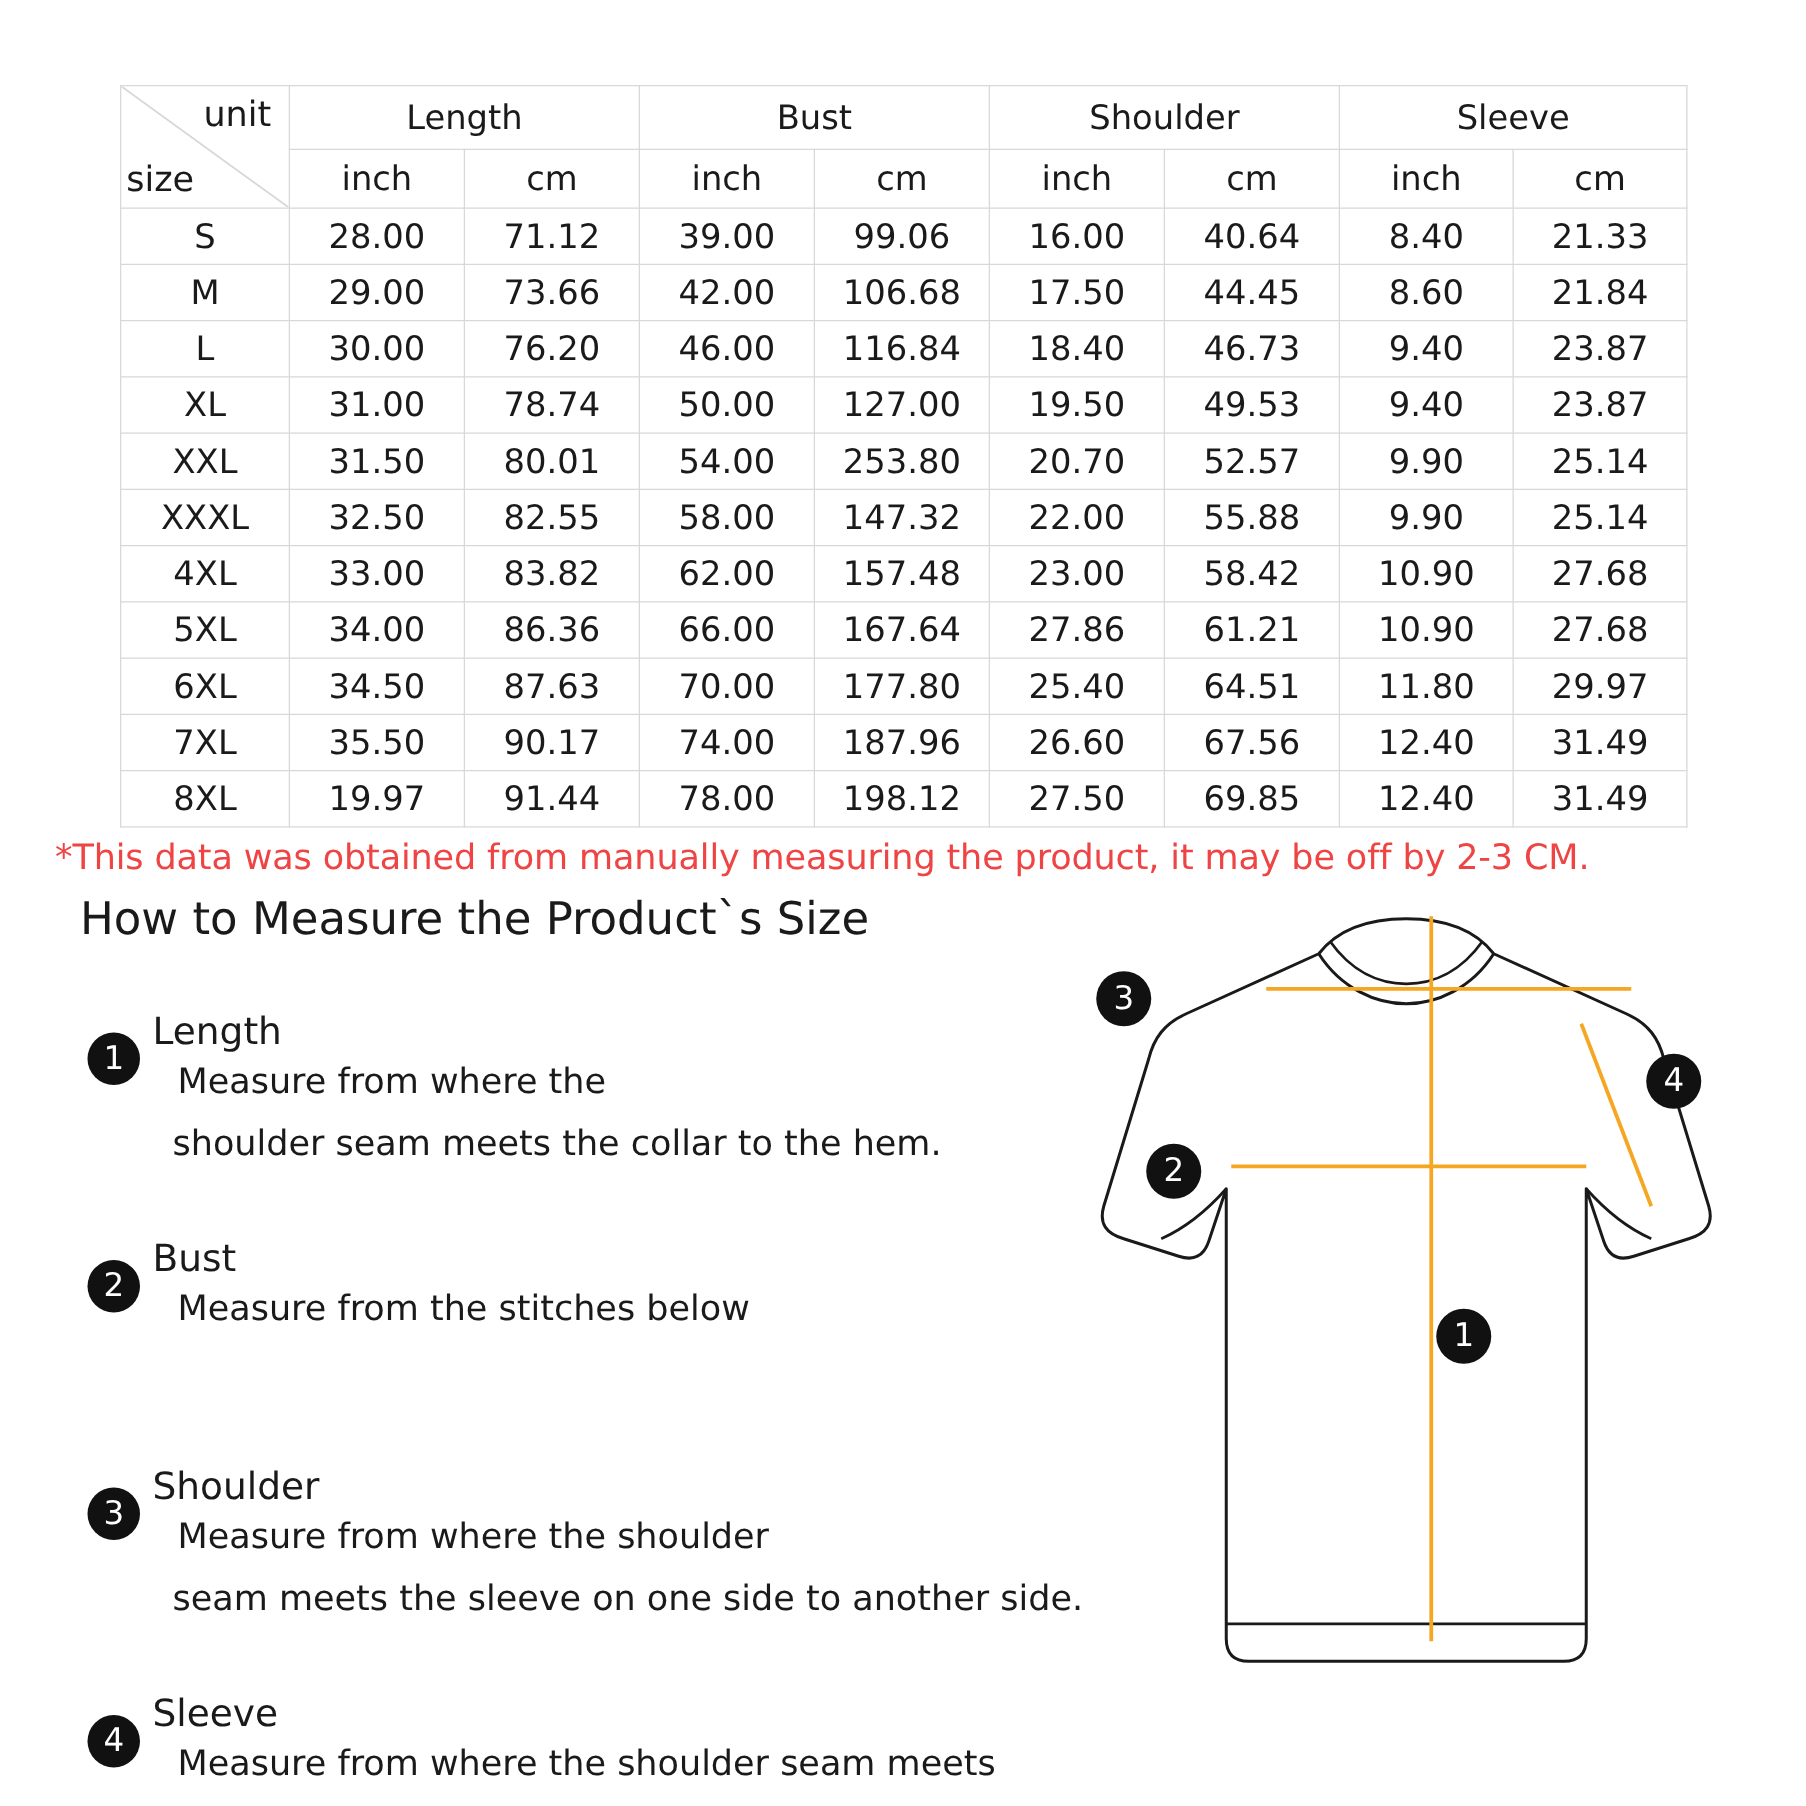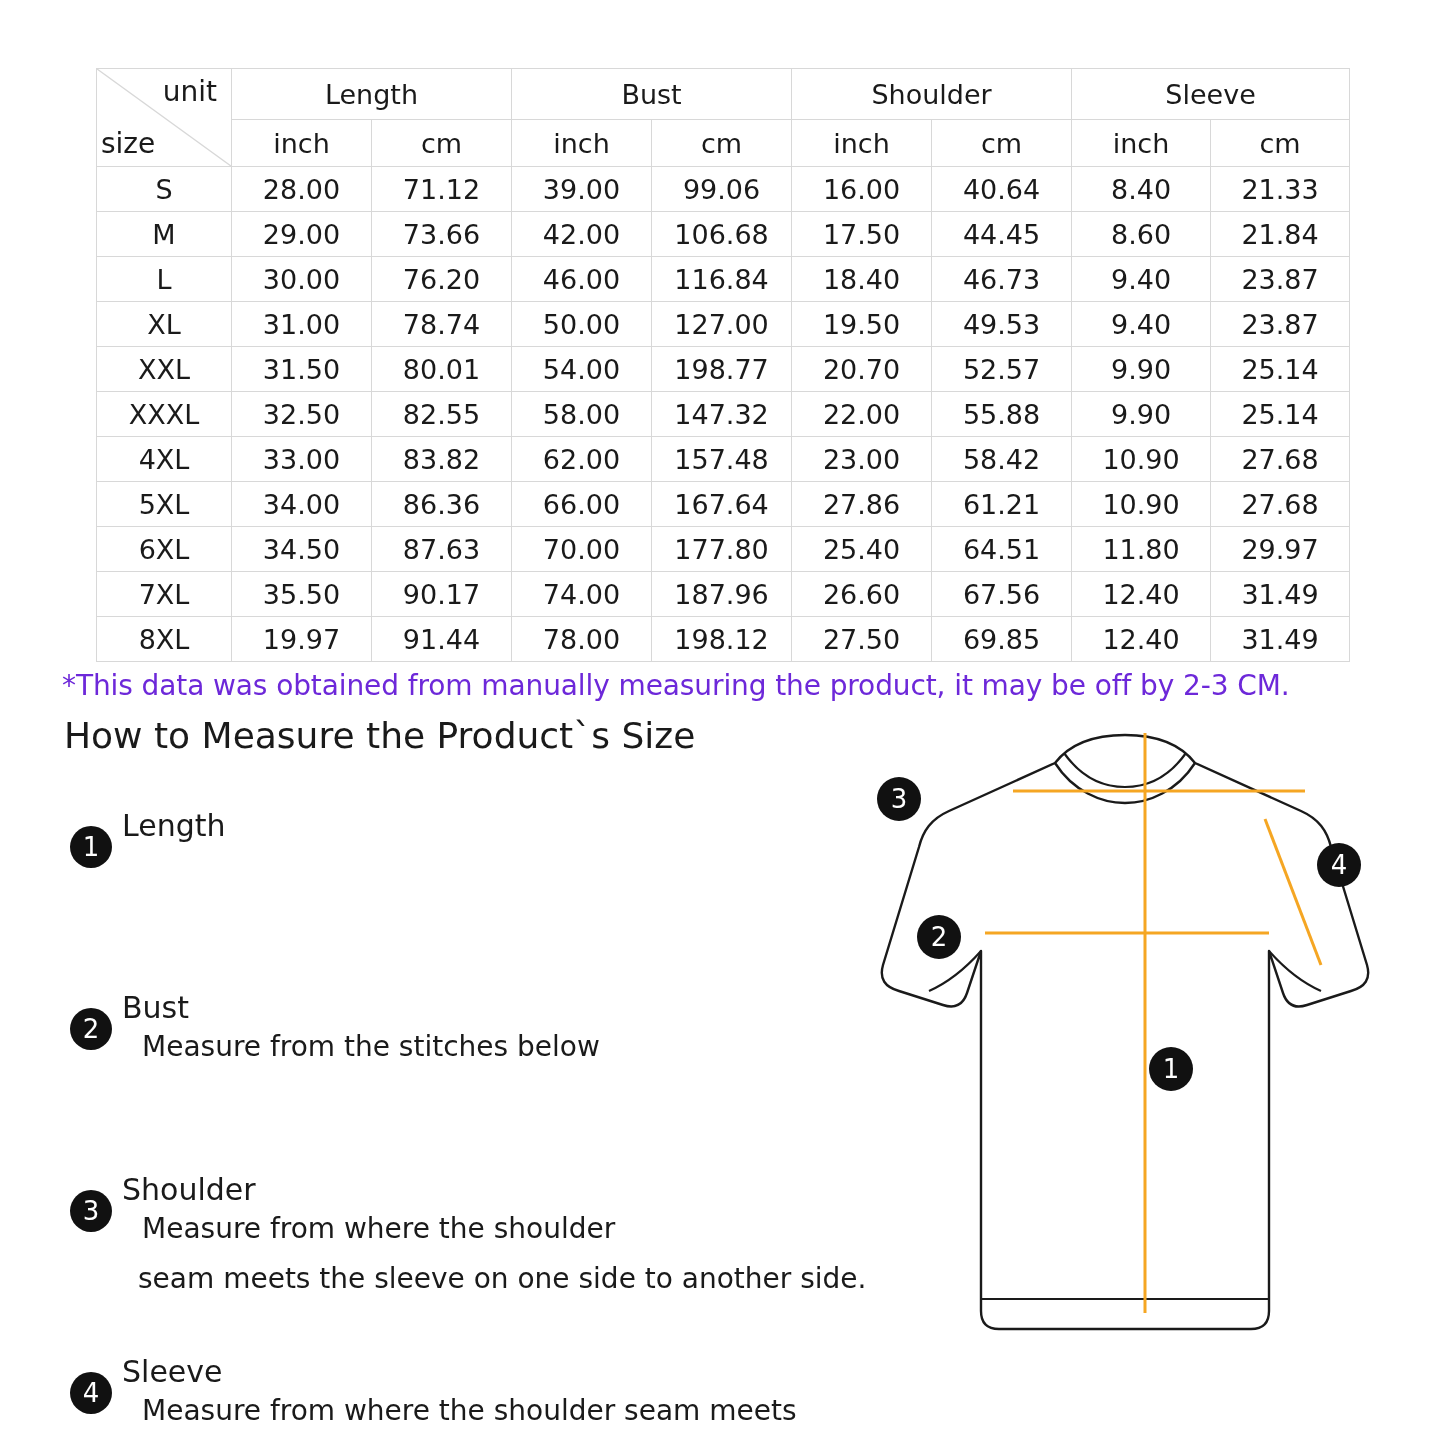--- a/index.html
+++ b/index.html
@@ -71,24 +71,24 @@
   .sub-head {
     font-size: 27px;
     height: 46px !important;
   }
   .size-col { font-size: 27px; }
   .row-cell { height: 44px !important; }
 
   
   .note {
     position: absolute;
-    left: 62px;
+    left: 44px;
     top: 669px;
     font-size: 28px;
-    color: #6d28d9;
+    color: #ef4444;
     letter-spacing: -0.1px;
   }
 
   
   .how-title {
     position: absolute;
     left: 64px;
     top: 715px;
     font-size: 36px;
     color: #1a1a1a;
@@ -251,21 +251,21 @@
         <td class="row-cell">19.50</td>
         <td class="row-cell">49.53</td>
         <td class="row-cell">9.40</td>
         <td class="row-cell">23.87</td>
       </tr>
       <tr>
         <td class="row-cell size-col">XXL</td>
         <td class="row-cell">31.50</td>
         <td class="row-cell">80.01</td>
         <td class="row-cell">54.00</td>
-        <td class="row-cell">198.77</td>
+        <td class="row-cell">253.80</td>
         <td class="row-cell">20.70</td>
         <td class="row-cell">52.57</td>
         <td class="row-cell">9.90</td>
         <td class="row-cell">25.14</td>
       </tr>
       <tr>
         <td class="row-cell size-col">XXXL</td>
         <td class="row-cell">32.50</td>
         <td class="row-cell">82.55</td>
         <td class="row-cell">58.00</td>
@@ -336,20 +336,24 @@
 
 <div class="note">*This data was obtained from manually measuring the product, it may be off by 2-3 CM.</div>
 
 <div class="how-title">How to Measure the Product`s Size</div>
 
 <div class="steps">
 
   <div class="step step-1">
     <div class="step-badge">1</div>
     <div class="step-title">Length</div>
+    <div class="step-body">
+      <span>Measure from where the</span>
+      <span class="l2">shoulder seam meets the collar to the hem.</span>
+    </div>
   </div>
 
   <div class="step step-2">
     <div class="step-badge">2</div>
     <div class="step-title">Bust</div>
     <div class="step-body">
       <span>Measure from the stitches below</span>
     </div>
   </div>
 

